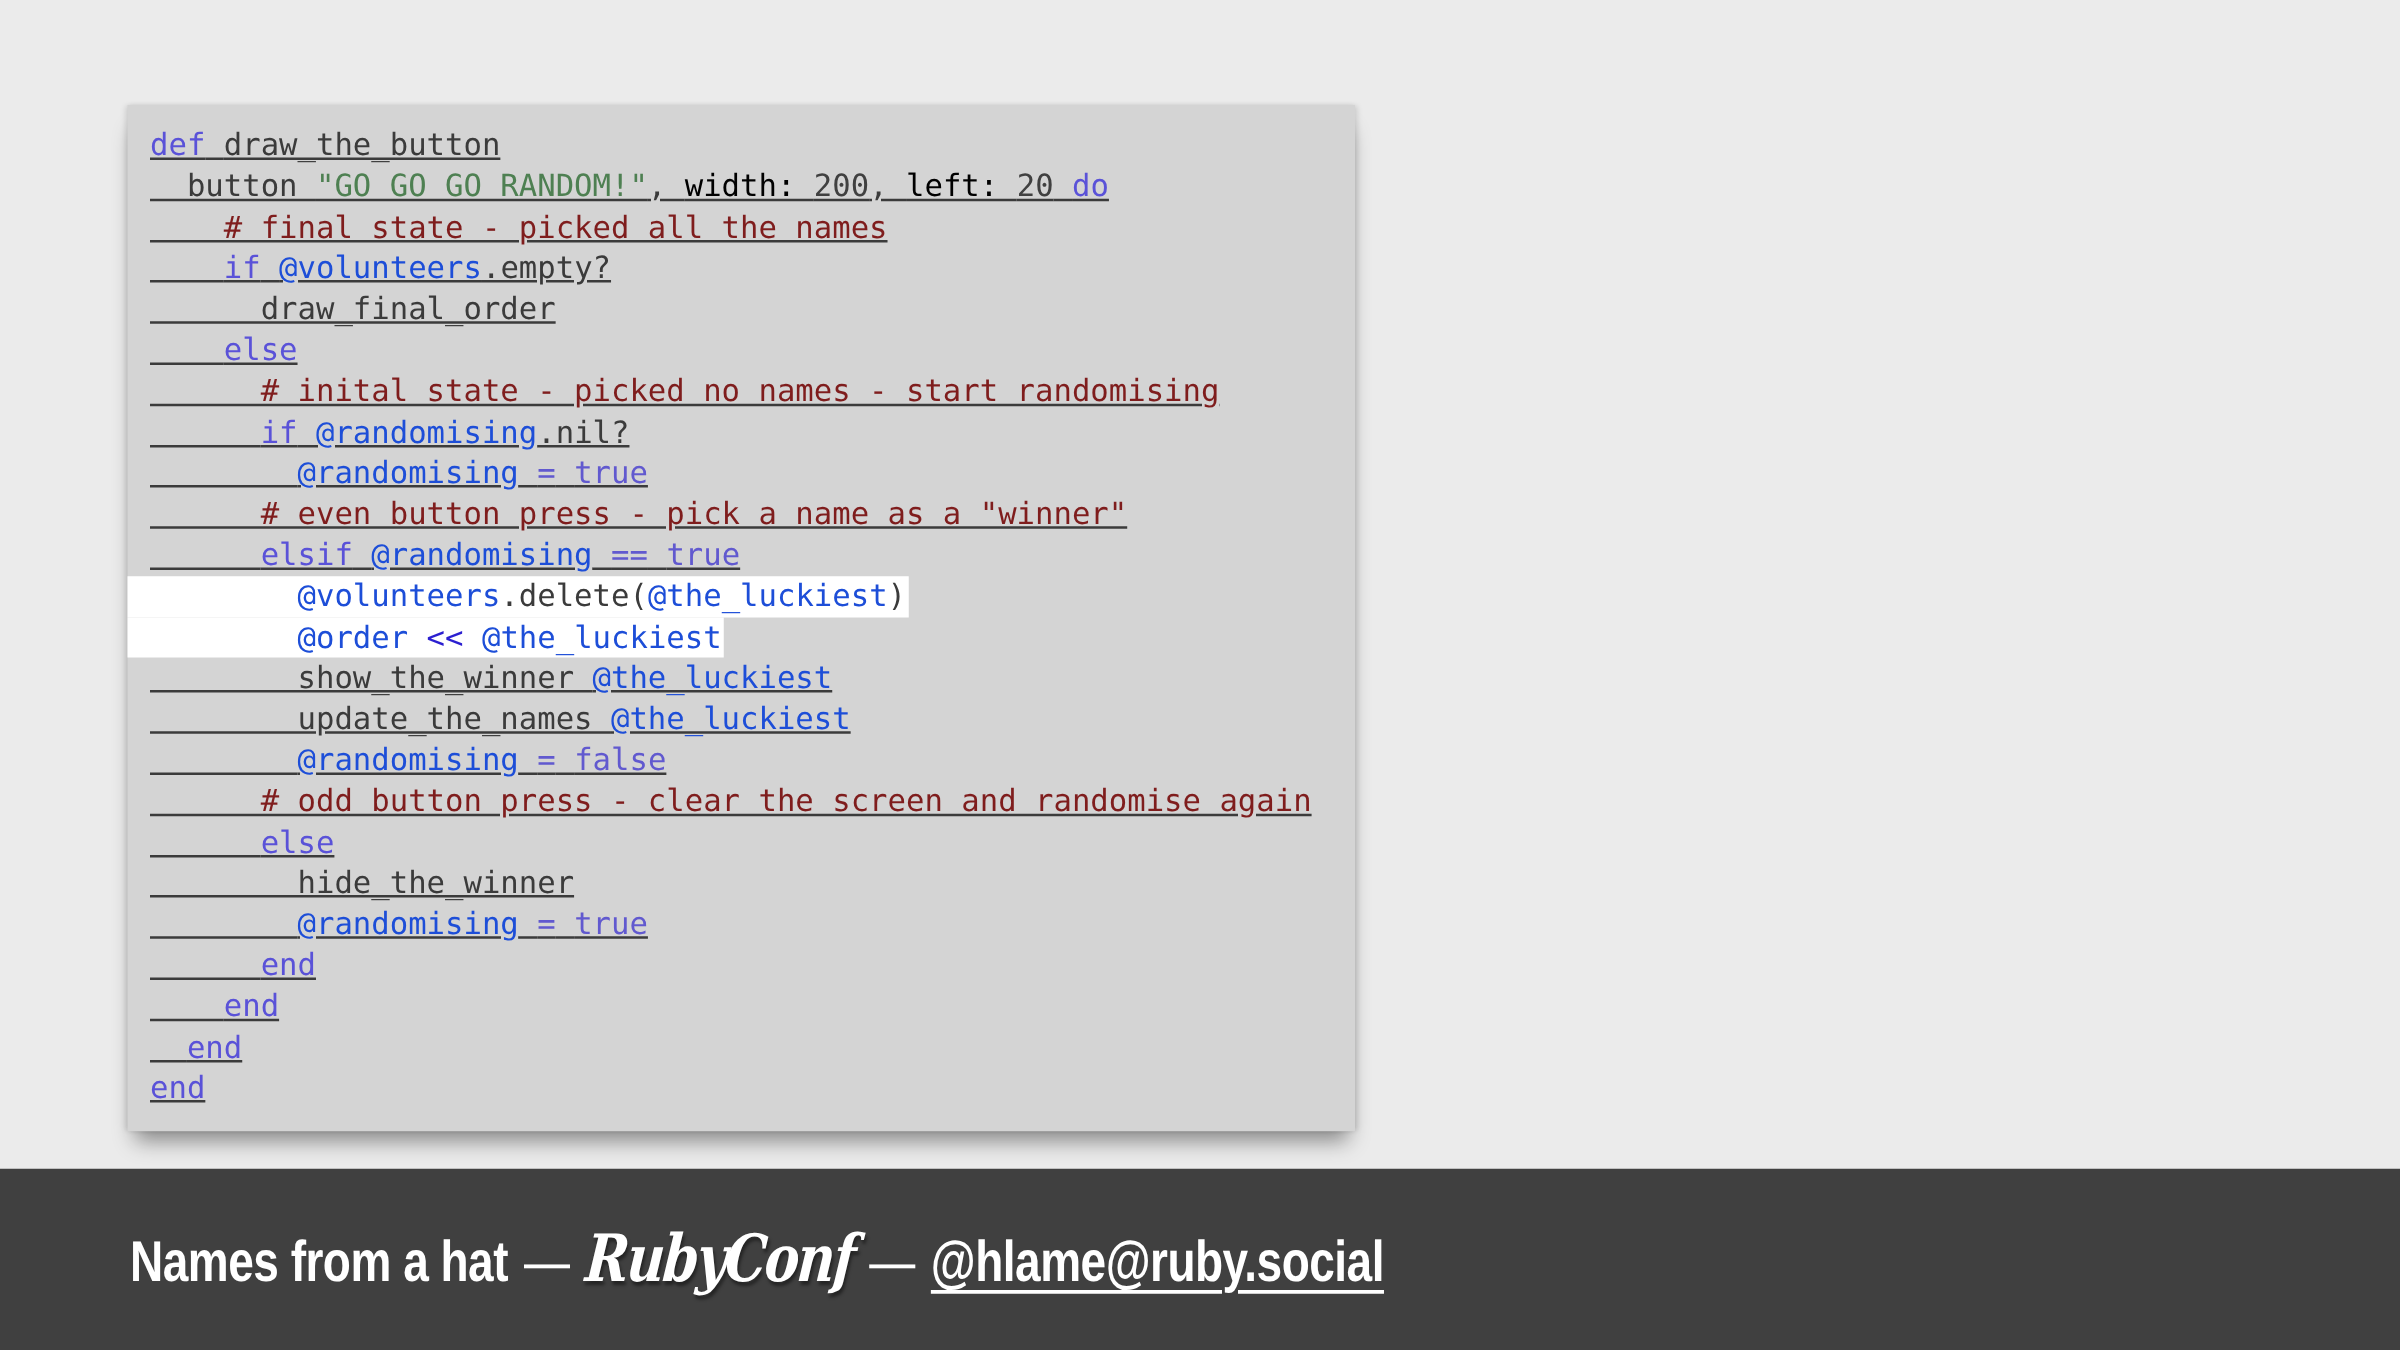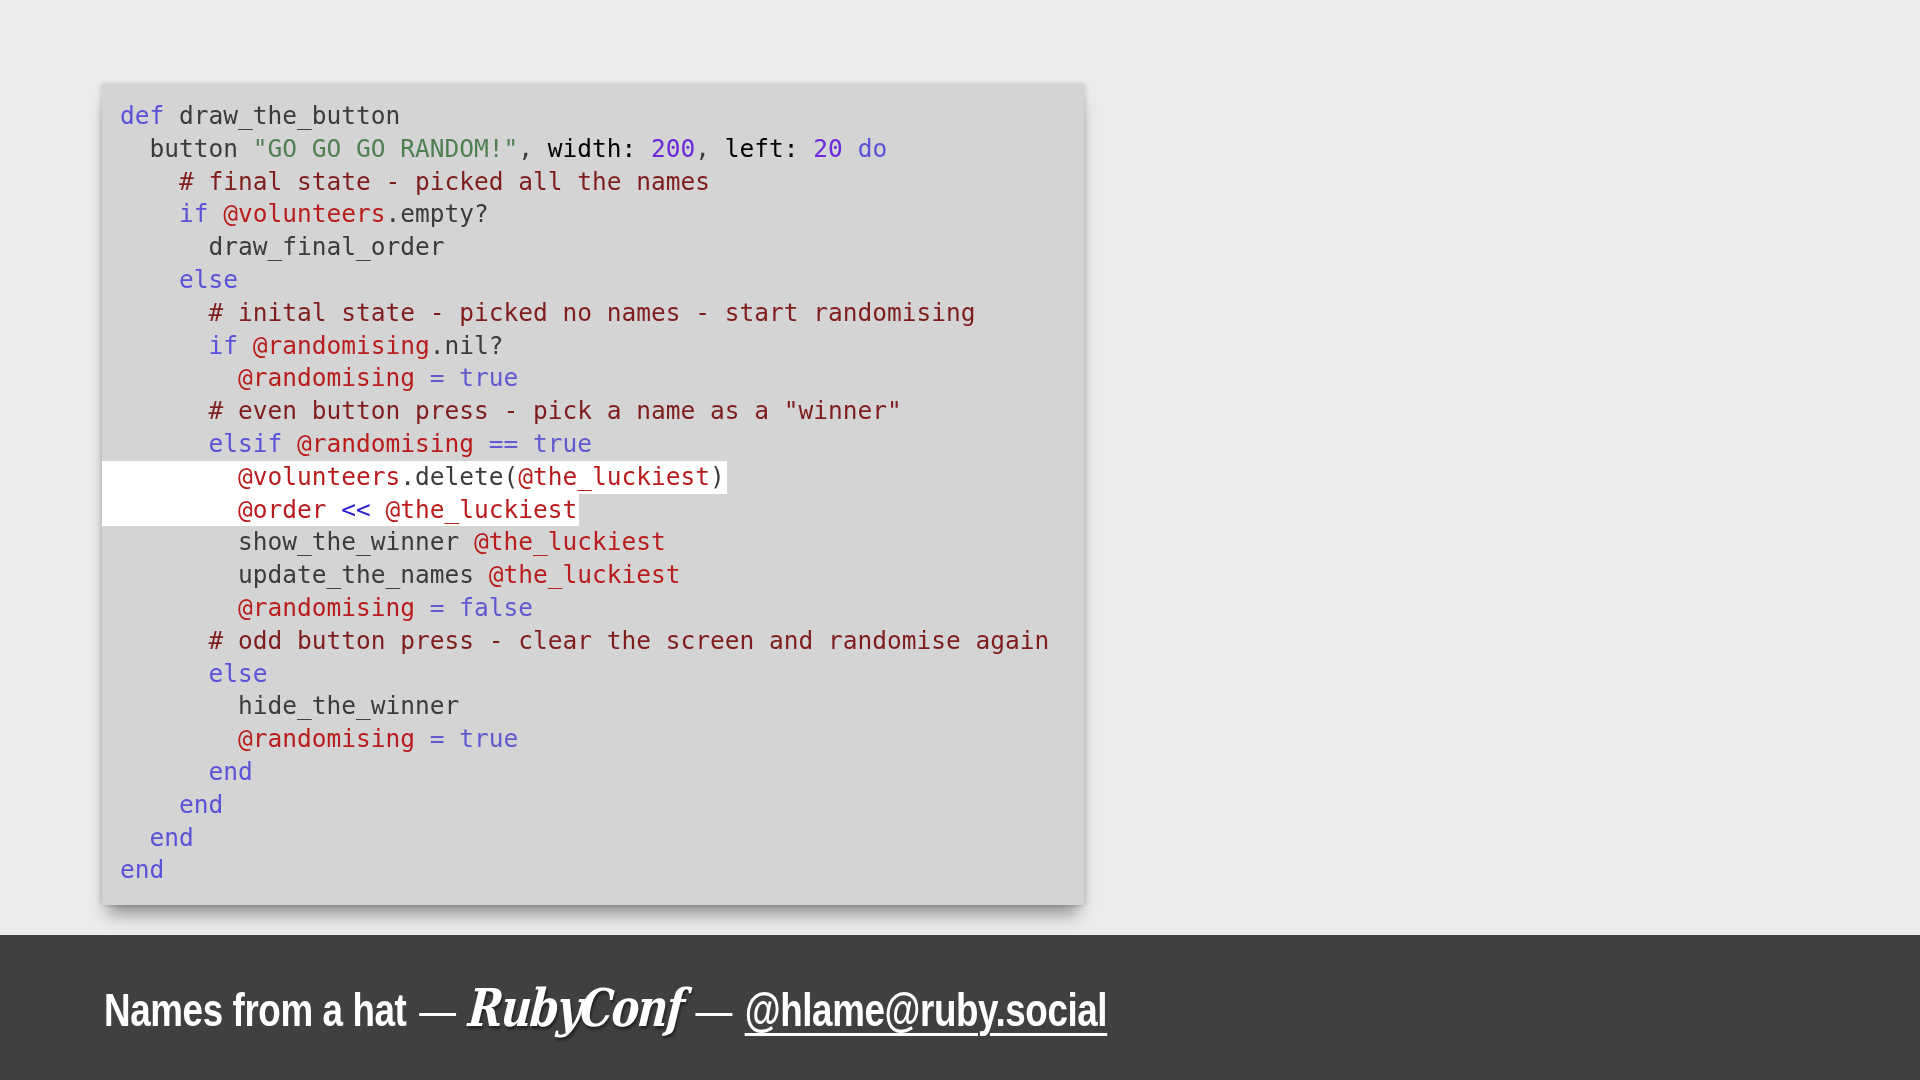--- a/index.html
+++ b/index.html
@@ -39,44 +39,45 @@
   pre#code-listing {
     margin: 0;
     padding: 0;
     font-family: "DejaVu Sans Mono", "Liberation Mono", monospace;
     font-size: 24.5px;
     line-height: 32.8px;
     letter-spacing: 0px;
     color: #3b3b3b;
     white-space: pre;
     tab-size: 2;
+    text-decoration: underline;
   }
 
   .ln {
     display: block;
     padding-left: 18px;
     height: 32.8px;
   }
   .ln.hl {
     padding-left: 0;
   }
   .ln.hl > .hlbox {
     background: #ffffff;
     display: inline-block;
     padding-left: 18px;
     padding-right: 2px;
   }
 
   
   .k    { color: #5a52d8; }
   .id   { color: #3b3b3b; }               
-  .ivar { color: #b91c1c; }               
+  .ivar { color: #1d4ed8; }               
   .str  { color: #4e8052; }               
   .sym  { color: #000000; }               
-  .num  { color: #6d28d9; }
+  .num  { color: #404040; }
   .com  { color: #7f1d1d; }               
   .op   { color: #2b1fd0; }               
   .bool { color: #6159cf; }               
   .punc { color: #3b3b3b; }
 
   
   #footer-bar {
     position: absolute;
     left: 0;
     right: 0;

